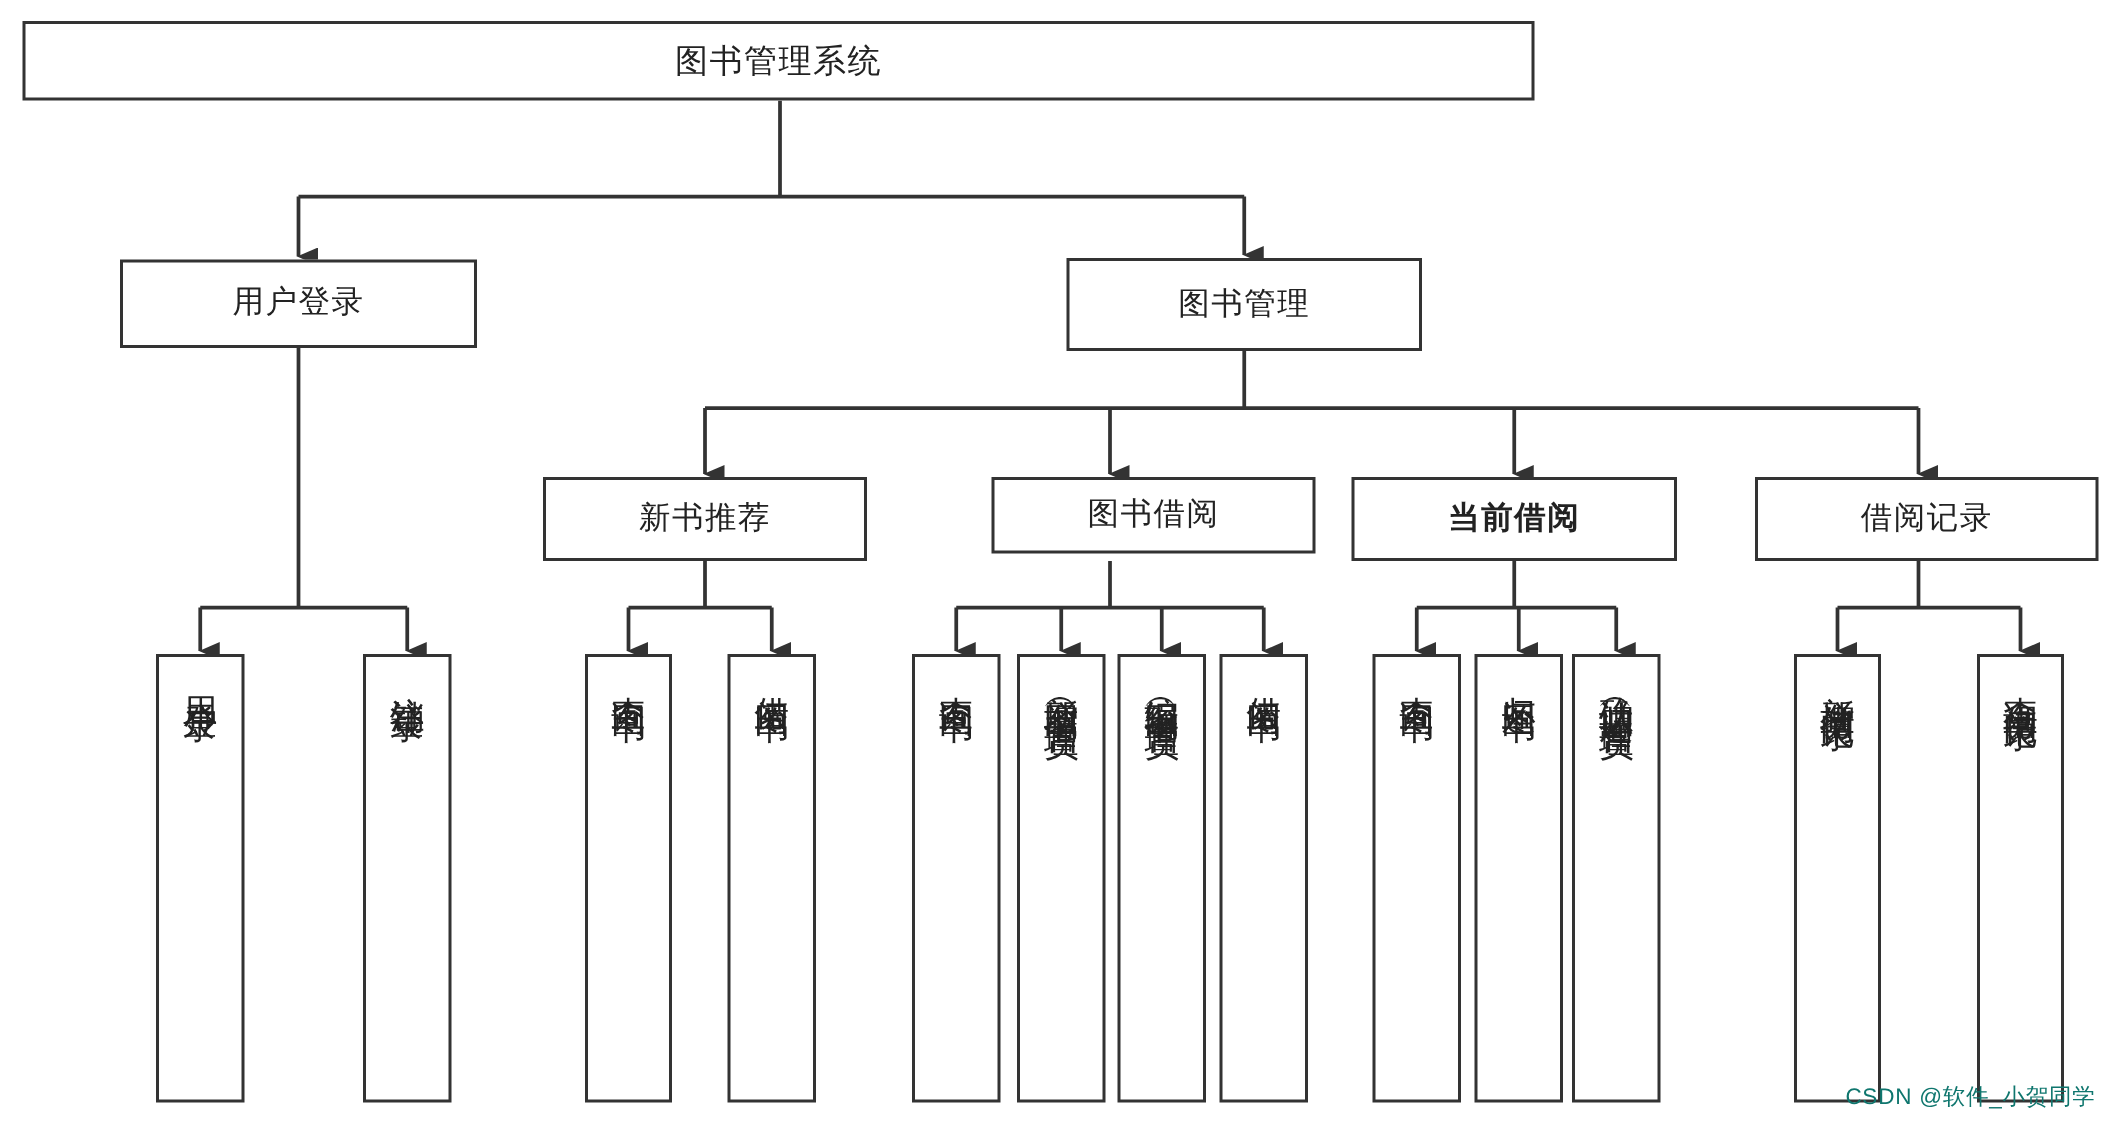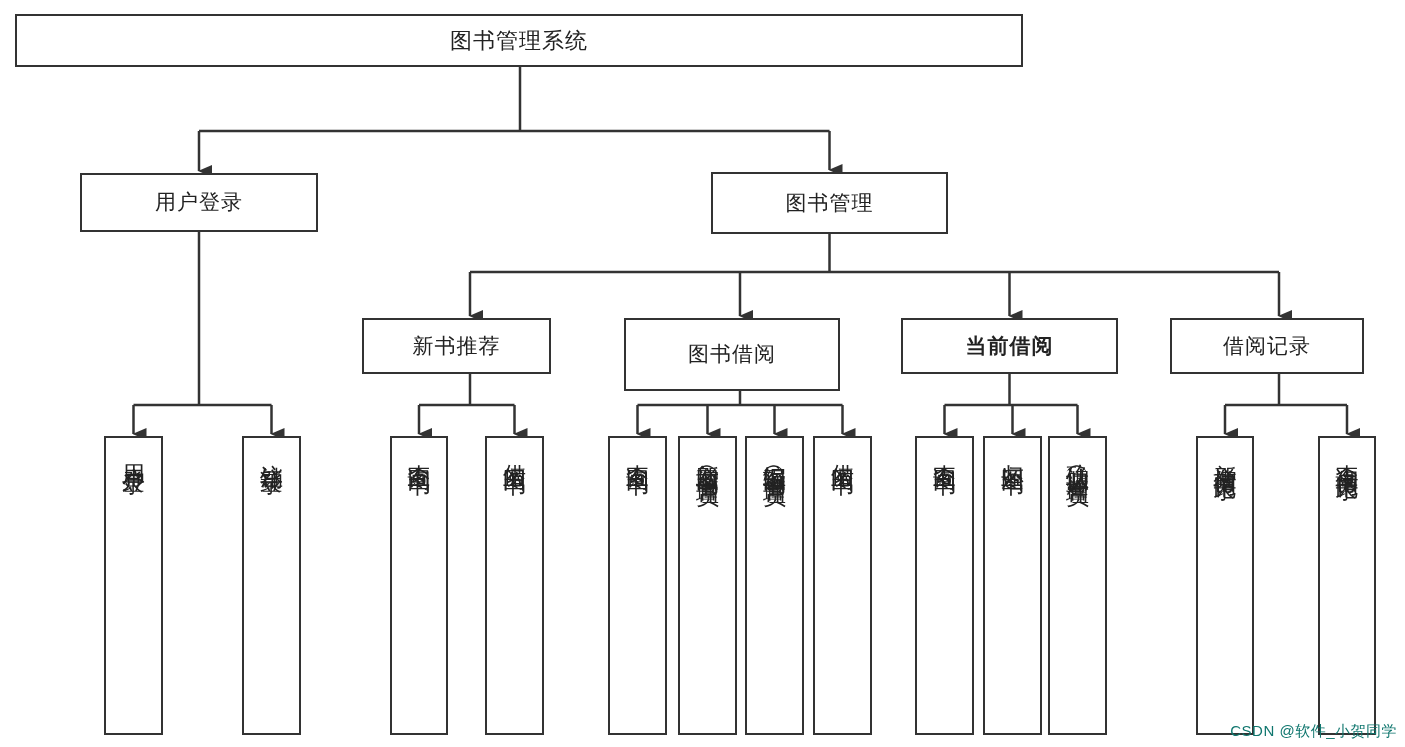--- a/index.html
+++ b/index.html
@@ -127,30 +127,30 @@
   <div id="node-layer">
       <div class="node h root" style="left: 15px; top: 14px; width: 1008px; height: 53px;">
         <span class="label">图书管理系统</span>
       </div>
       <div class="node h" style="left: 80px; top: 173px; width: 238px; height: 59px;">
         <span class="label">用户登录</span>
       </div>
       <div class="node h" style="left: 711px; top: 172px; width: 237px; height: 62px;">
         <span class="label">图书管理</span>
       </div>
-      <div class="node h" style="left: 362px; top: 318px; width: 189px; height: 56px;">
+      <div class="node h" style="left: 362px; top: 318px; width: 216px; height: 56px;">
         <span class="label">新书推荐</span>
       </div>
-      <div class="node h" style="left: 624px; top: 318px; width: 216px; height: 73px;">
+      <div class="node h" style="left: 661px; top: 318px; width: 216px; height: 51px;">
         <span class="label">图书借阅</span>
       </div>
       <div class="node h" style="left: 901px; top: 318px; width: 217px; height: 56px; font-weight: bold;">
         <span class="label">当前借阅</span>
       </div>
-      <div class="node h" style="left: 1170px; top: 318px; width: 194px; height: 56px;">
+      <div class="node h" style="left: 1170px; top: 318px; width: 229px; height: 56px;">
         <span class="label">借阅记录</span>
       </div>
       <div class="node v" style="left: 104px; top: 436px; width: 59px; height: 299px;">
         <span class="label">用户登录</span>
       </div>
       <div class="node v" style="left: 242px; top: 436px; width: 59px; height: 299px;">
         <span class="label">注销登录</span>
       </div>
       <div class="node v" style="left: 390px; top: 436px; width: 58px; height: 299px;">
         <span class="label">查询图书</span>

